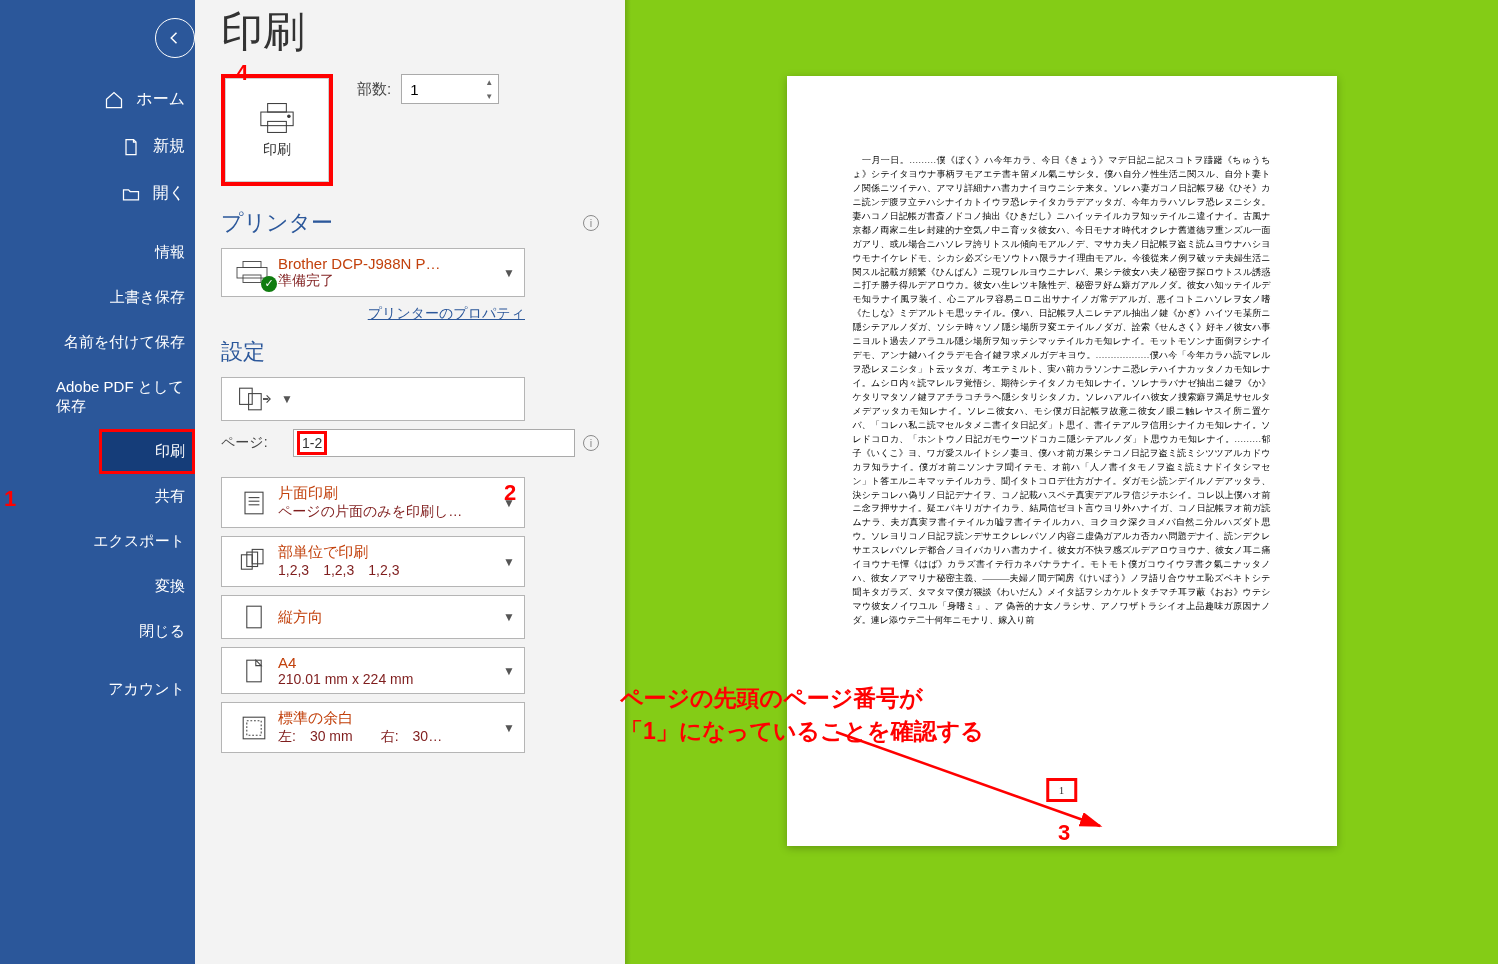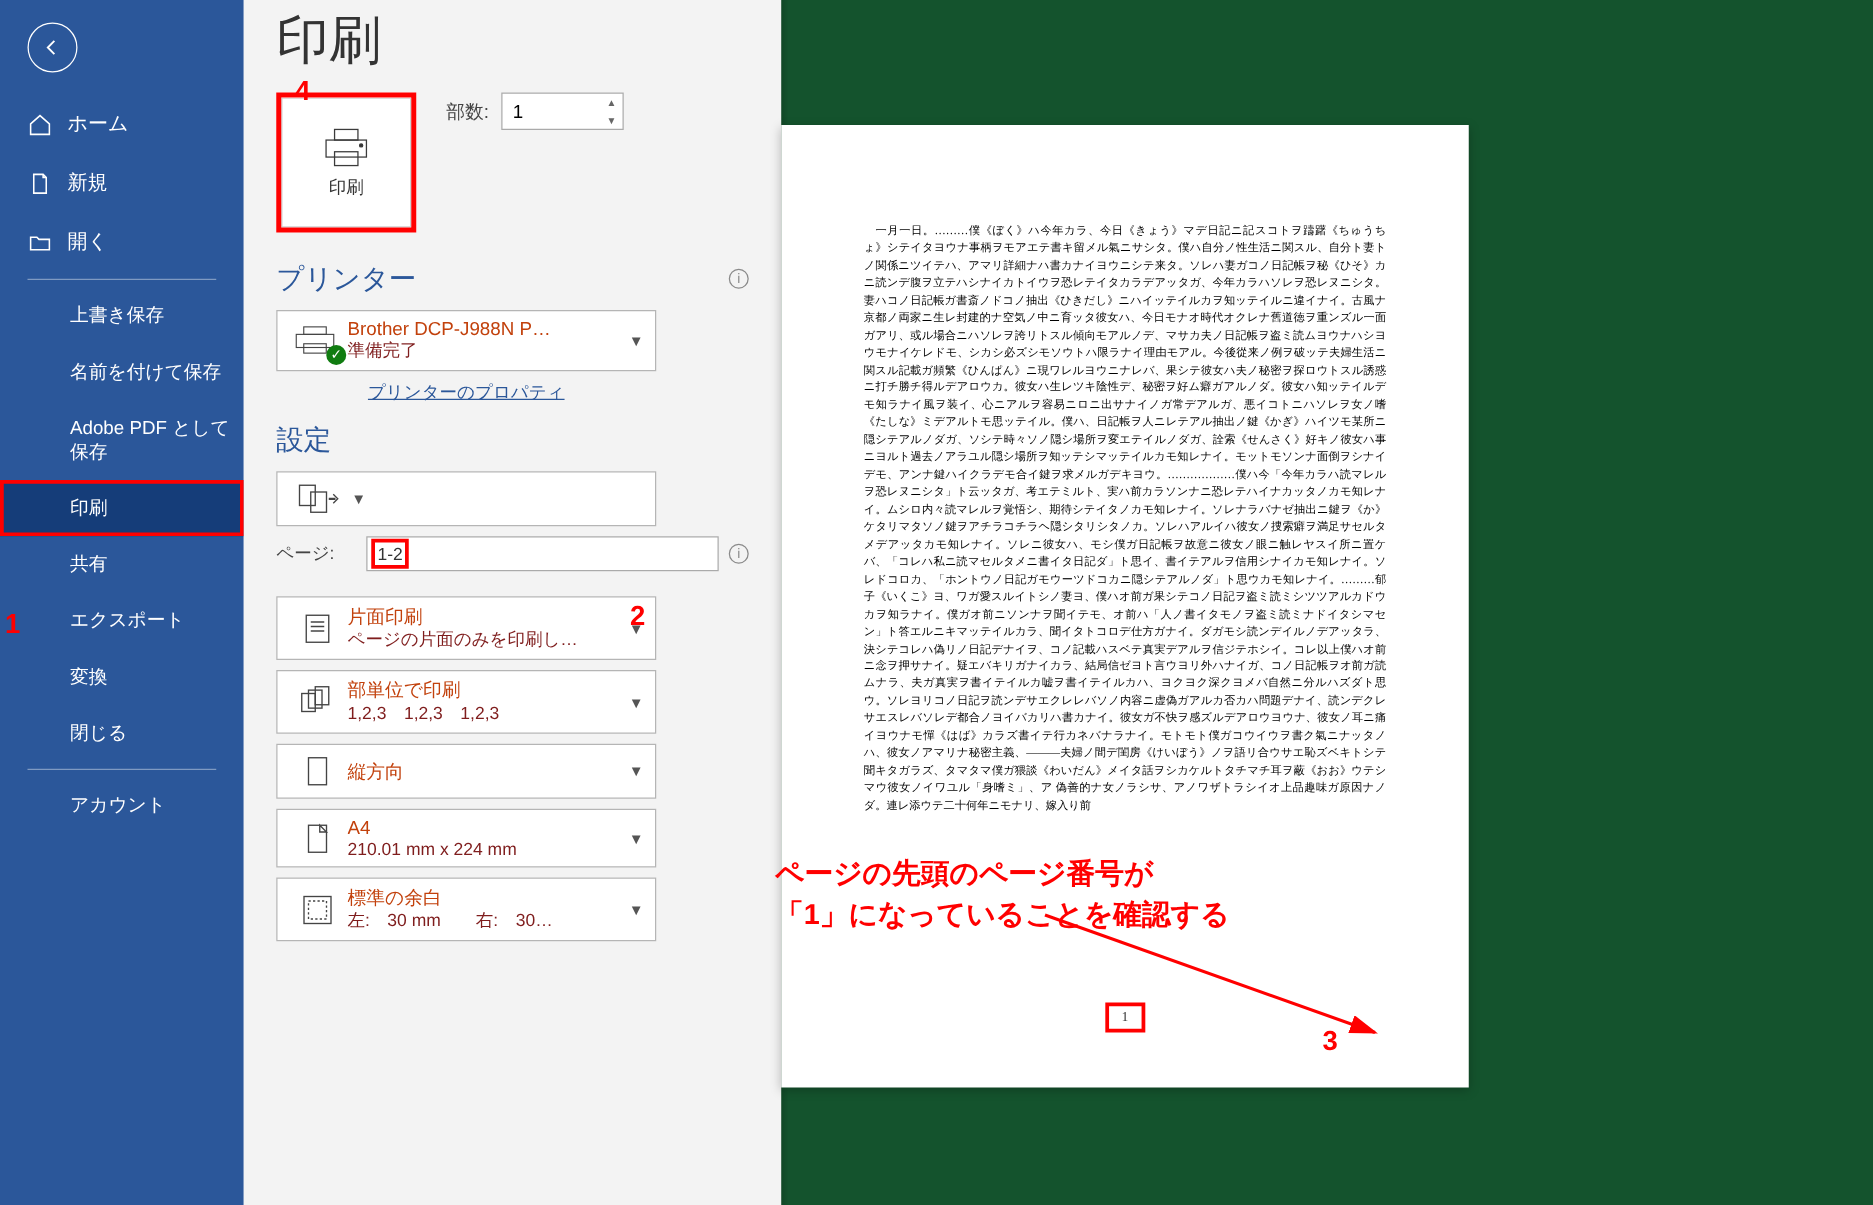--- a/index.html
+++ b/index.html
@@ -1,20 +1,20 @@
 <!DOCTYPE html>
 <html><head>
 <meta charset="utf-8">
 <style>
   * { margin: 0; padding: 0; box-sizing: border-box; }
   body { font-family: 'Yu Gothic UI', Meiryo, sans-serif; font-size: 14px; color: #333; background: #fff; overflow: hidden; }
   .root { display: flex; width: 1498px; height: 964px; }
 
   
-  .sidebar { width: 195px; background: #2b579a; color: #fff; display: flex; flex-direction: column; }
+  .sidebar { width: 195px; background: #2b579a; color: #fff; display: flex; flex-direction: column; align-items: flex-end; }
   .back-btn { width: 40px; height: 40px; border: 1.5px solid #fff; border-radius: 50%; margin: 18px 0 18px 22px; display: flex; align-items: center; justify-content: center; cursor: pointer; }
   .back-btn svg { width: 18px; height: 18px; fill: none; stroke: #fff; stroke-width: 2; }
   .nav-item { padding: 13px 10px 13px 22px; display: flex; align-items: center; gap: 12px; font-size: 16px; cursor: pointer; }
   .nav-item.sub { padding-left: 56px; font-size: 15px; }
   .nav-item .ico { width: 20px; height: 20px; display: inline-flex; align-items: center; justify-content: center; }
   .nav-item .ico svg { width: 20px; height: 20px; fill: none; stroke: #fff; stroke-width: 1.5; }
   .nav-sep { border-top: 1px solid rgba(255,255,255,0.4); margin: 6px 22px; }
   .nav-item.active { background: #153d79; }
 
   
@@ -38,30 +38,30 @@
   .sect-title .info { width: 16px; height: 16px; border: 1px solid #8a8a8a; border-radius: 50%; display: inline-flex; align-items: center; justify-content: center; font-size: 11px; color: #8a8a8a; }
 
   .dd { width: 304px; border: 1px solid #b5b5b5; background: #fff; display: flex; align-items: center; padding: 6px 6px 6px 8px; margin-bottom: 8px; cursor: pointer; position: relative; }
   .dd .dd-ico { width: 48px; display: flex; align-items: center; justify-content: center; }
   .dd .dd-ico svg { width: 36px; height: 30px; stroke: #444; fill: none; stroke-width: 1.2; }
   .dd .dd-texts { flex: 1; min-width: 0; }
   .dd .dd-main { font-size: 15px; color: #c2410c; white-space: nowrap; overflow: hidden; text-overflow: ellipsis; }
   .dd .dd-sub { font-size: 14px; color: #7f1d1d; white-space: nowrap; overflow: hidden; text-overflow: ellipsis; }
   .dd .chev { width: 18px; text-align: center; color: #555; font-size: 12px; }
 
-  .link-row { text-align: center; width: 304px; margin: 2px 0 14px 0; }
+  .link-row { text-align: right; width: 304px; margin: 2px 0 14px 0; }
   .link-row a { color: #2b579a; text-decoration: underline; font-size: 14px; cursor: pointer; }
 
   .page-input-row { display: flex; align-items: center; gap: 8px; margin: 6px 0 20px 0; position: relative; }
   .page-input-row .lbl { font-size: 14px; color: #444; width: 64px; }
   .page-input { flex: 1; height: 28px; border: 1px solid #aaa; padding: 0 6px; font-size: 14px; }
   .page-input-row .info { width: 16px; height: 16px; border: 1px solid #8a8a8a; border-radius: 50%; display: inline-flex; align-items: center; justify-content: center; font-size: 11px; color: #8a8a8a; }
 
   
-  .preview-col { flex: 1; background: #14532d; position: relative; padding-top: 100px; display: flex; }
+  .preview-col { flex: 1; background: #84cc16; position: relative; padding-top: 76px; display: flex; justify-content: center; }
   .preview-col::before { content: ""; position: absolute; left: 0; top: 0; bottom: 0; width: 6px; background: linear-gradient(to right, rgba(0,0,0,0.15), transparent); }
   .page { width: 550px; height: 770px; background: #fff; box-shadow: 0 2px 8px rgba(0,0,0,0.25); padding: 78px 66px 40px 66px; position: relative; }
   .page .body-text { font-size: 9px; line-height: 1.55; color: #000; text-align: justify; font-family: 'MS Mincho', serif; }
   .page .pnum { position: absolute; bottom: 44px; left: 50%; transform: translateX(-50%); font-size: 11px; font-family: serif; border: 3px solid #ff0000; padding: 3px 10px; }
 
   
   .annot { position: absolute; color: #ff0000; font-weight: bold; font-size: 22px; pointer-events: none; font-family: Arial, sans-serif; }
   .annot-jp { position: absolute; color: #ff0000; font-weight: bold; font-size: 23px; line-height: 1.45; pointer-events: none; margin-top: 20px; }
   .annot-line { position: absolute; pointer-events: none; }
   .page-val-box { border: 3px solid #ff0000; padding: 1px 2px; display: inline-block; }
@@ -107,20 +107,23 @@
       <span class="ico">
           <svg viewBox="0 0 24 24">
             <path d="M3 7h6l2 2h10v10H3z"></path>
           </svg>
         </span>
       <span>開く</span>
     </div>
 
     <div class="nav-sep"></div>
 
+    <div class="nav-item sub">
+        <span>情報</span>
+      </div>
     <div class="nav-item sub">
         <span>上書き保存</span>
       </div>
     <div class="nav-item sub">
         <span>名前を付けて保存</span>
       </div>
     <div class="nav-item sub">
         <span>Adobe PDF として保存</span>
       </div>
     <div class="nav-item sub active outlined">

